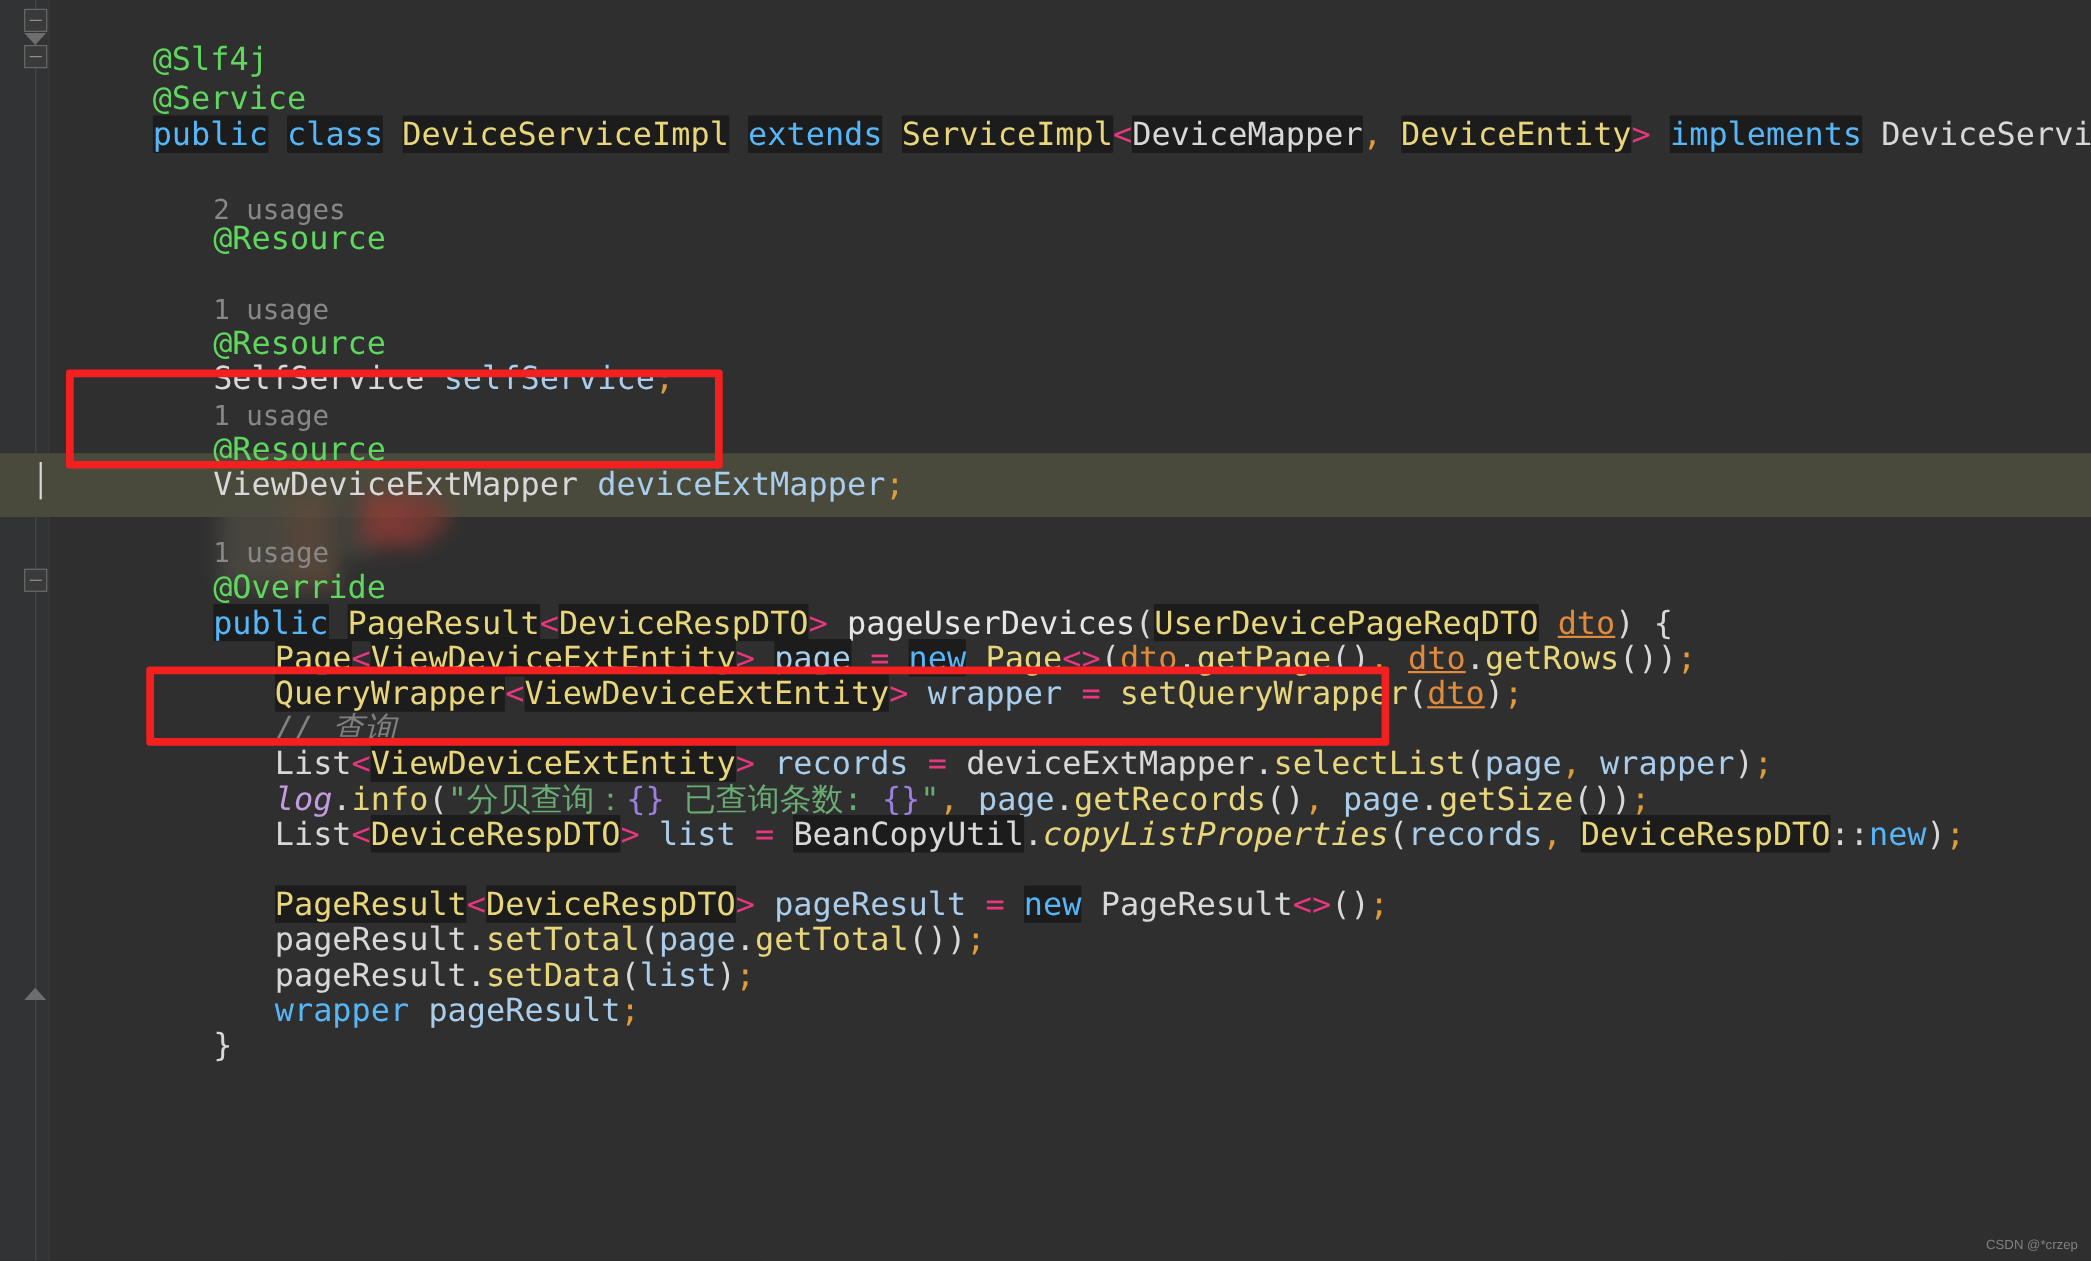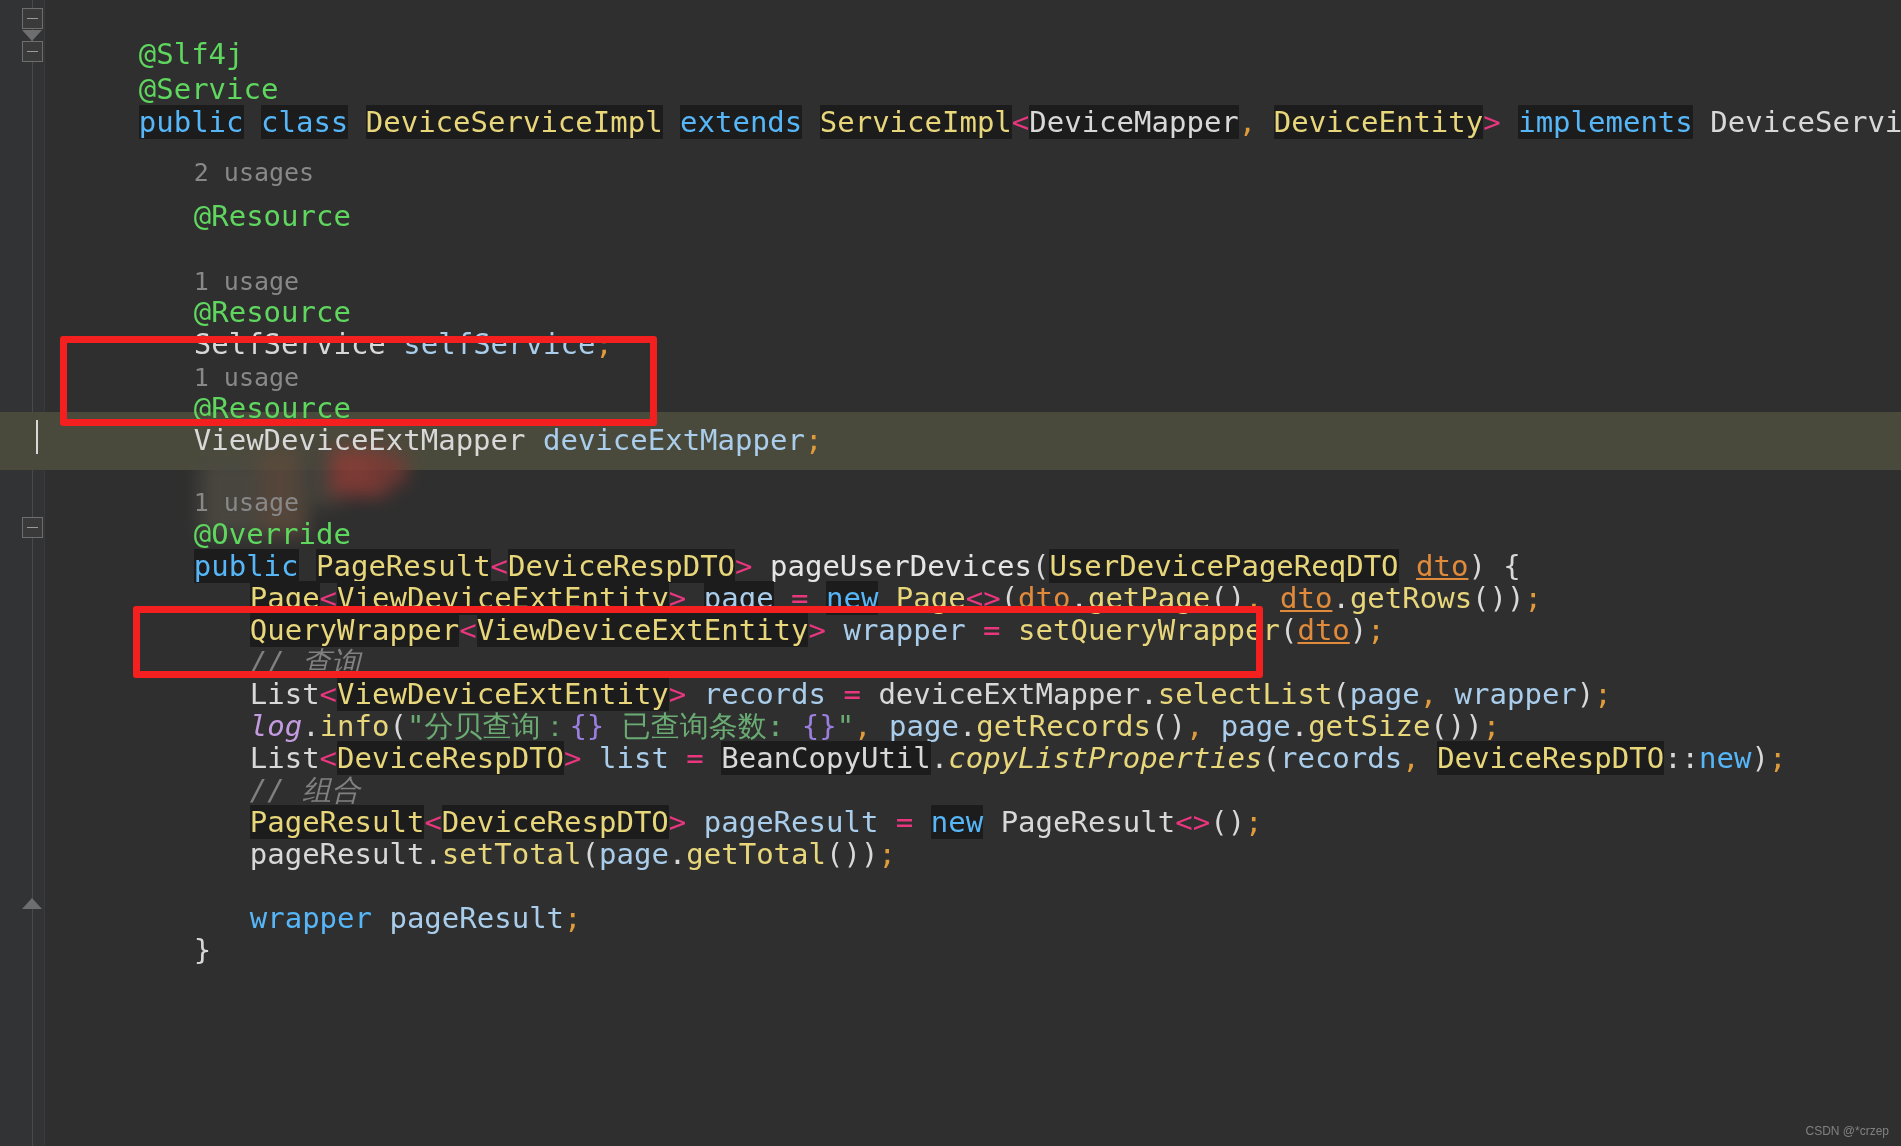--- a/index.html
+++ b/index.html
@@ -93,21 +93,21 @@
     </div>
 
     <div class="ln" style="top:31px;">
       <span class="txt ann">@Service</span>
     </div>
 
     <div class="ln" style="top:64px;">
       <span class="txt"><span class="kw hl">public</span><span class="plain"> </span><span class="kw hl">class</span><span class="plain"> </span><span class="type hl">DeviceServiceImpl</span><span class="plain"> </span><span class="kw hl">extends</span><span class="plain"> </span><span class="type hl">ServiceImpl</span><span class="gen">&lt;</span><span class="plain hl">DeviceMapper</span><span class="semi">,</span><span class="plain"> </span><span class="type hl">DeviceEntity</span><span class="gen">&gt;</span><span class="plain"> </span><span class="kw hl">implements</span><span class="plain"> </span><span class="plain">DeviceService</span></span>
     </div>
 
-    <div class="ln" style="top:113px;">
+    <div class="ln" style="top:131px;">
       <span class="txt usage" style="padding-left:89px;">2 usages</span>
     </div>
 
     <div class="ln" style="top:158px;">
       <span class="txt ann" style="padding-left:89px;">@Resource</span>
     </div>
 
 
     <div class="ln" style="top:222px;">
       <span class="txt usage" style="padding-left:89px;">1 usage</span>
@@ -162,32 +162,32 @@
     </div>
 
     <div class="ln" style="top:668px;">
       <span class="txt" style="padding-left:145px;"><span class="statfld">log</span><span class="plain">.</span><span class="type">info</span><span class="plain">(</span><span class="str">"</span><span class="str">分贝查询：</span><span class="fmt">{}</span><span class="str"> 已查询条数: </span><span class="fmt">{}</span><span class="str">"</span><span class="semi">,</span><span class="plain"> </span><span class="fld">page</span><span class="plain">.</span><span class="type">getRecords</span><span class="plain">()</span><span class="semi">,</span><span class="plain"> </span><span class="fld">page</span><span class="plain">.</span><span class="type">getSize</span><span class="plain">())</span><span class="semi">;</span></span>
     </div>
 
     <div class="ln" style="top:700px;">
       <span class="txt" style="padding-left:145px;"><span class="plain">List</span><span class="gen">&lt;</span><span class="type hl">DeviceRespDTO</span><span class="gen">&gt;</span><span class="plain"> </span><span class="fld">list</span><span class="plain"> </span><span class="gen">=</span><span class="plain"> </span><span class="plain hl">BeanCopyUtil</span><span class="plain">.</span><span class="statmeth">copyListProperties</span><span class="plain">(</span><span class="fld">records</span><span class="semi">,</span><span class="plain"> </span><span class="type hl">DeviceRespDTO</span><span class="plain">::</span><span class="kw">new</span><span class="plain">)</span><span class="semi">;</span></span>
     </div>
 
-    <div class="ln" style="top:732px;">
-      <span class="txt cmt" style="padding-left:145px;">// 组合</span>
-    </div>
 
     <div class="ln" style="top:764px;">
       <span class="txt" style="padding-left:145px;"><span class="type hl">PageResult</span><span class="gen">&lt;</span><span class="type hl">DeviceRespDTO</span><span class="gen">&gt;</span><span class="plain"> </span><span class="fld">pageResult</span><span class="plain"> </span><span class="gen">=</span><span class="plain"> </span><span class="kw hl">new</span><span class="plain"> </span><span class="plain">PageResult</span><span class="gen">&lt;&gt;</span><span class="plain">()</span><span class="semi">;</span></span>
     </div>
 
     <div class="ln" style="top:796px;">
       <span class="txt" style="padding-left:145px;"><span class="plain">pageResult</span><span class="plain">.</span><span class="type">setTotal</span><span class="plain">(</span><span class="fld">page</span><span class="plain">.</span><span class="type">getTotal</span><span class="plain">())</span><span class="semi">;</span></span>
     </div>
 
+    <div class="ln" style="top:828px;">
+      <span class="txt" style="padding-left:145px;"><span class="plain">pageResult</span><span class="plain">.</span><span class="type">setData</span><span class="plain">(</span><span class="fld">list</span><span class="plain">)</span><span class="semi">;</span></span>
+    </div>
 
     <div class="ln" style="top:860px;">
       <span class="txt" style="padding-left:145px;"><span class="kw">wrapper</span><span class="plain"> </span><span class="fld">pageResult</span><span class="semi">;</span></span>
     </div>
 
     <div class="ln" style="top:892px;">
       <span class="txt plain" style="padding-left:89px;">}</span>
     </div>
 
   </div>

